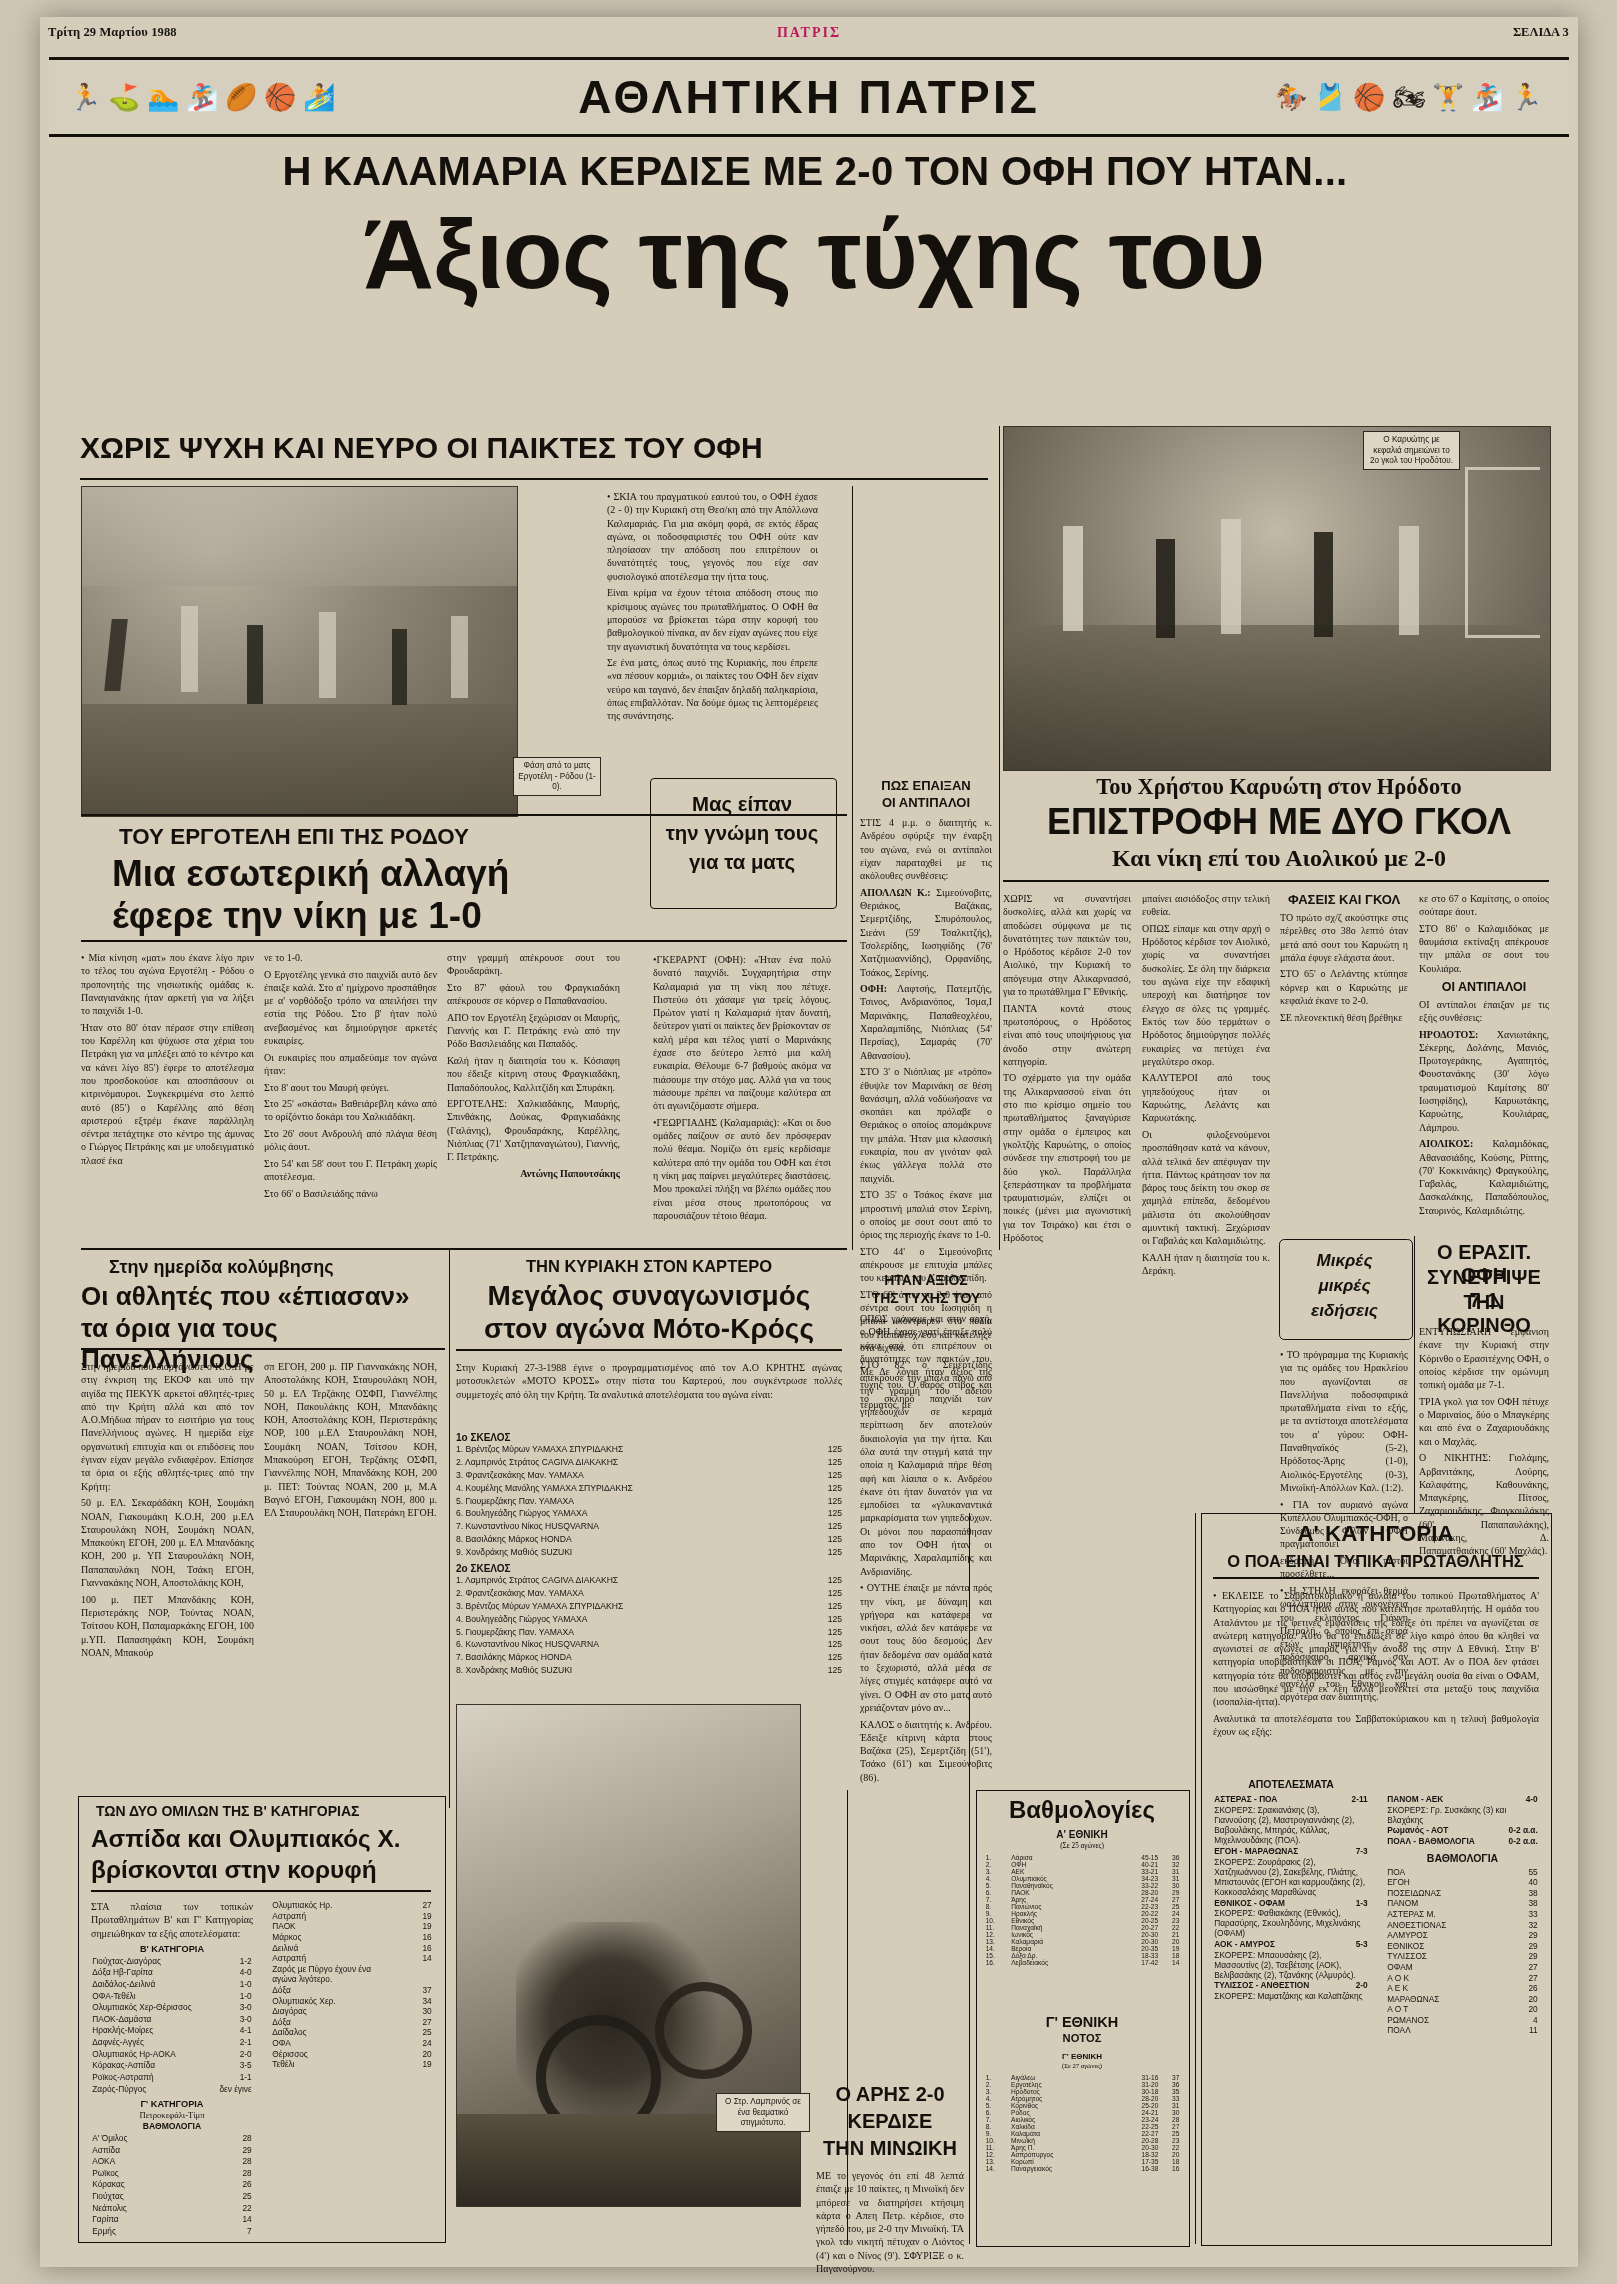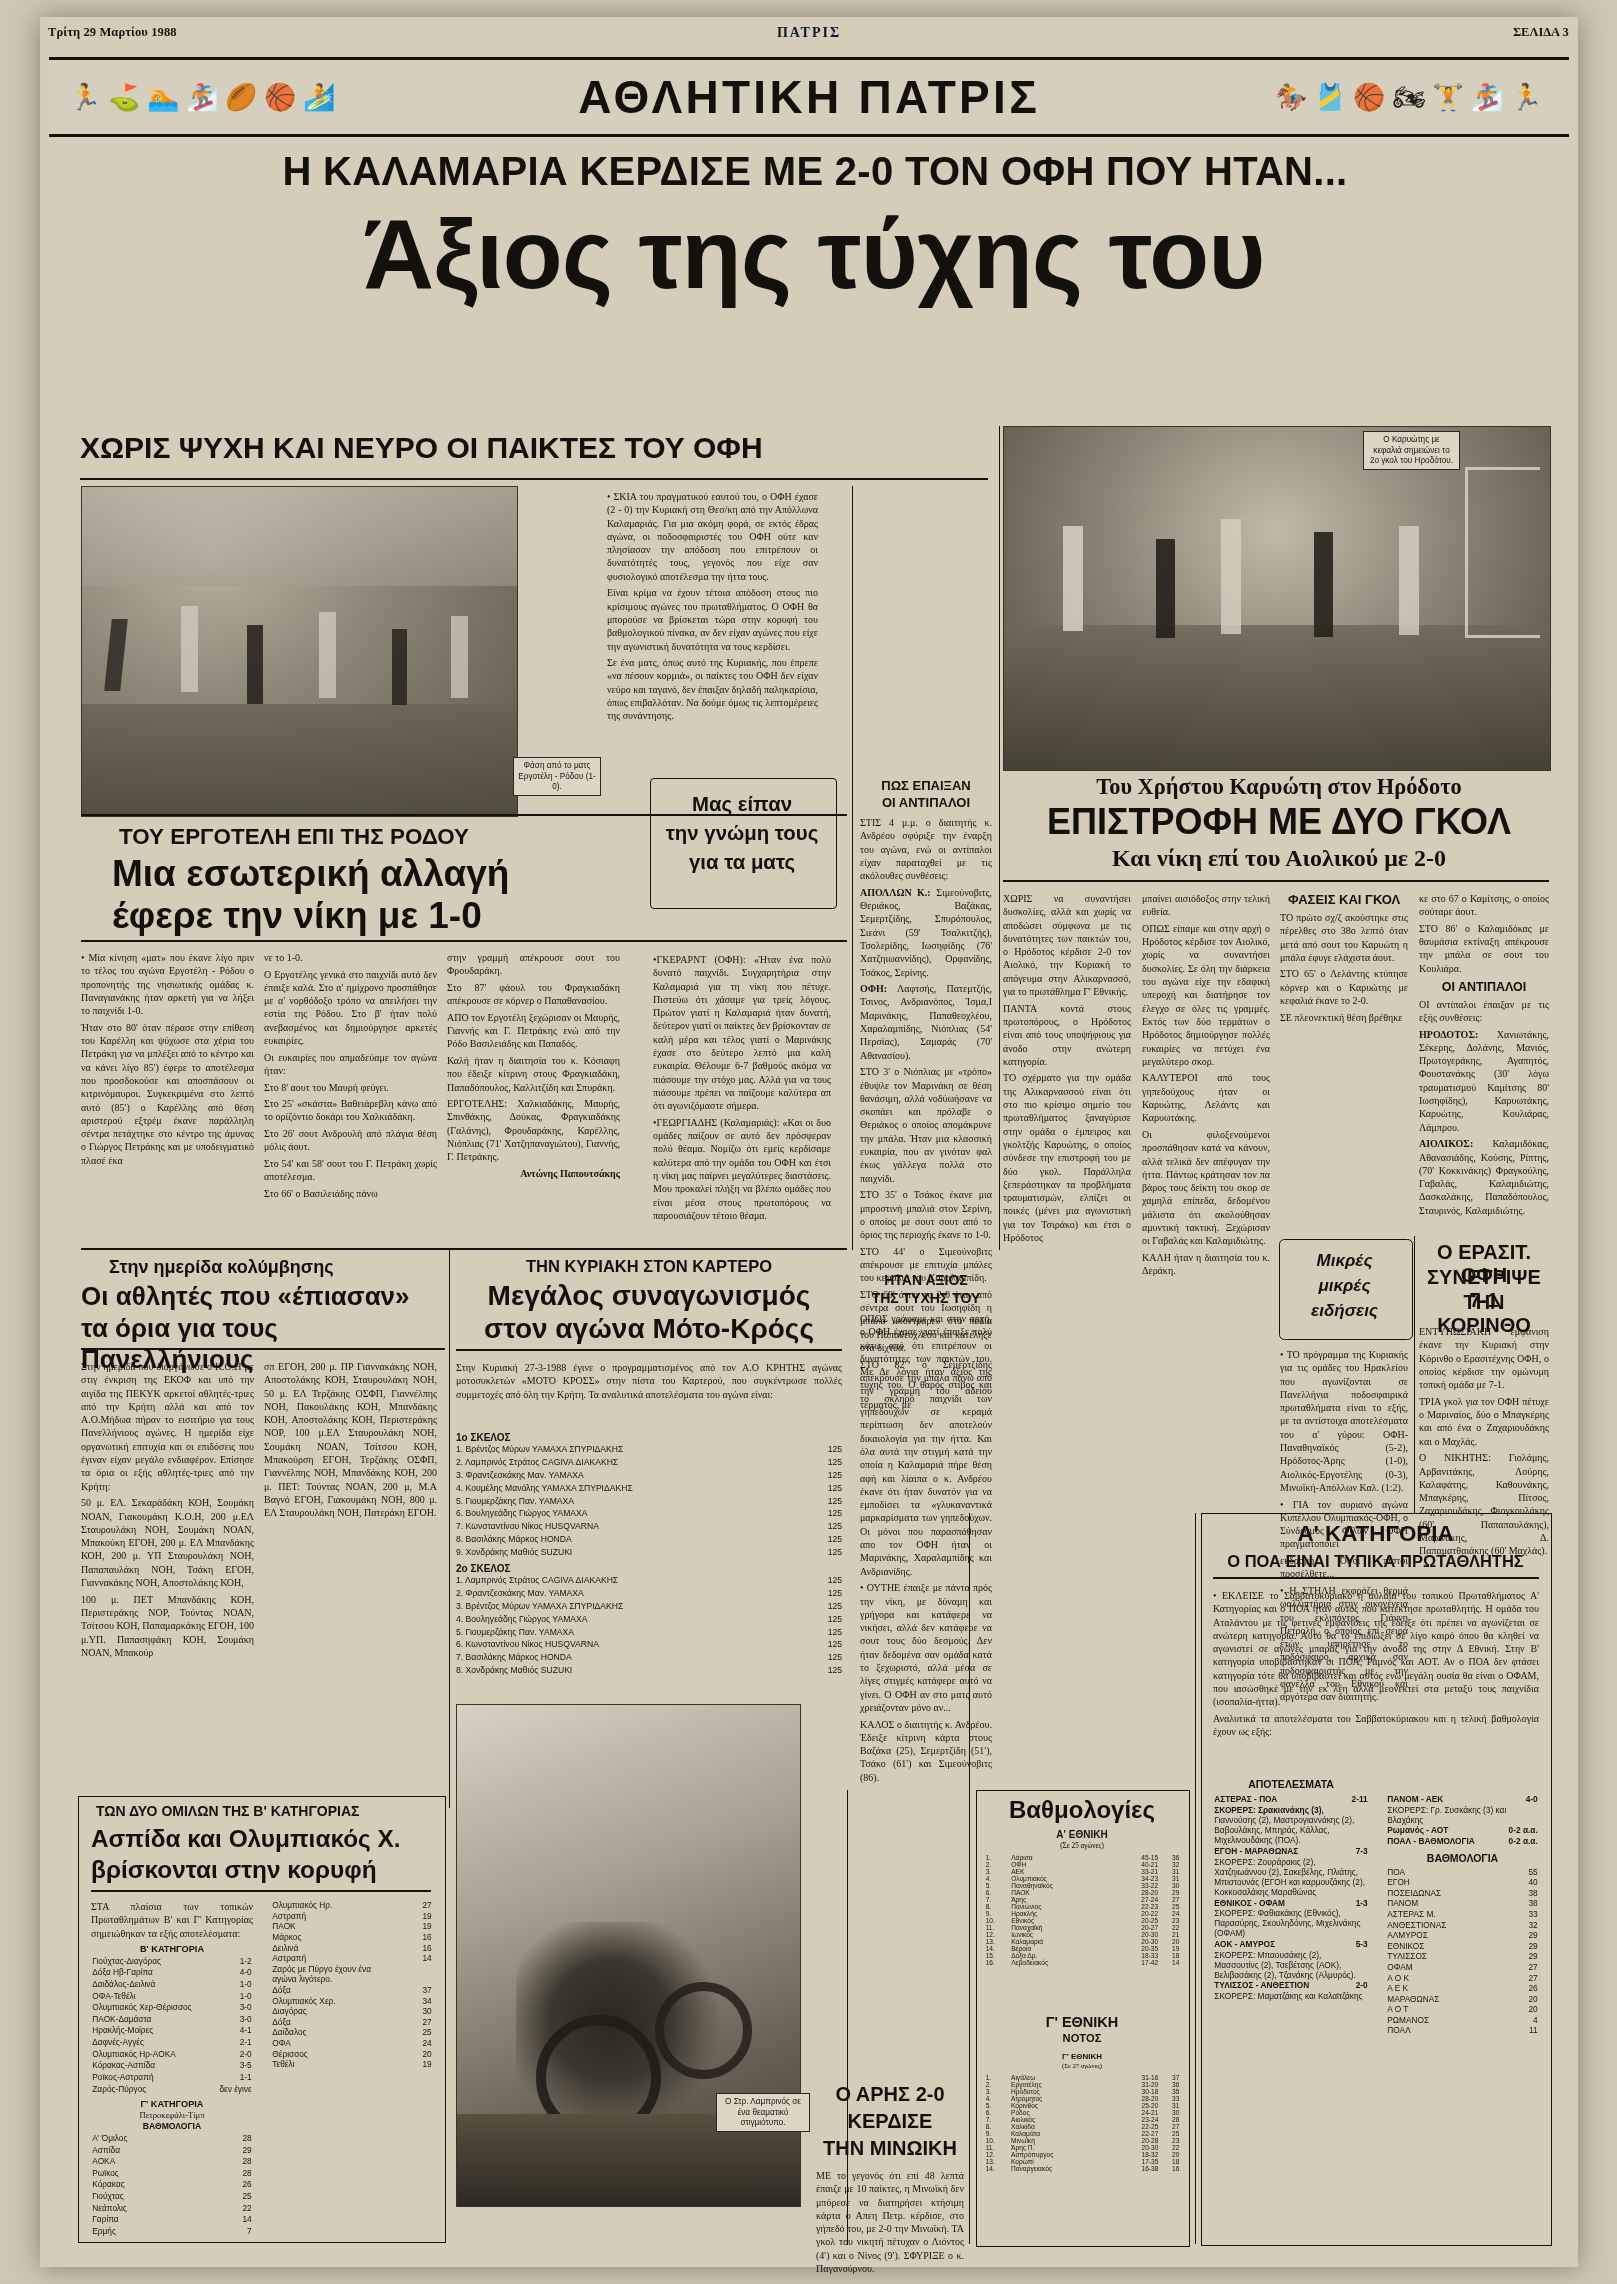--- a/index.html
+++ b/index.html
@@ -14,21 +14,21 @@
     padding:0;
   }
   .sheet{
     position:absolute;left:40px;top:17px;width:1538px;height:2250px;
     background:#d5cdba;
     box-shadow:0 0 26px rgba(0,0,0,.35);
   }
   
   .topline{position:absolute;left:0;top:0;width:100%;height:30px;}
   .topline .dateline{position:absolute;left:8px;top:8px;font-size:12.5px;font-weight:bold;letter-spacing:0.1px;color:#181510;}
-  .topline .center{position:absolute;left:50%;transform:translateX(-50%);top:8px;font-size:14px;font-weight:bold;letter-spacing:2px;color:#0f172a;}
+  .topline .center{position:absolute;left:50%;transform:translateX(-50%);top:8px;font-size:14px;font-weight:bold;letter-spacing:2px;color:#be185d;}
   .topline .right{position:absolute;right:9.2px;top:8px;font-size:12.5px;font-weight:bold;color:#181510;}
   
   .masthead{
     position:absolute;left:9.2px;top:40px;width:1520px;height:74px;
     border-top:3.3px solid #14110d;border-bottom:3.3px solid #14110d;
     background:#d7cfbd;
     overflow:hidden;
   }
   .masthead .mtitle{
     position:absolute;left:50%;top:50%;transform:translate(-50%,-50%);
@@ -758,21 +758,21 @@
   </div>
   <div class="ttl-sans center" style="position:absolute;left:1173px;top:1761px;width:156px;font-size:10.5px;">ΑΠΟΤΕΛΕΣΜΑΤΑ</div>
   <div class="col" style="left:1173px;top:1777px;width:156px;">
     <table class="mini">
       <tbody>
             <tr>
               <td class="b">ΑΣΤΕΡΑΣ - ΠΟΑ</td>
               <td class="r b">2-11</td>
             </tr>
       <tr>
-              <td colspan="2" style="white-space:normal;font-weight:bold;">ΣΚΟΡΕΡΣ: Σρακιανάκης (3),</td>
+              <td colspan="2" style="white-space:normal;">ΣΚΟΡΕΡΣ: Σρακιανάκης (3),</td>
             </tr>
       <tr>
               <td colspan="2" style="white-space:normal;">Γιαννούσης (2), Μαστρογιαννάκης (2), Βαβουλάκης, Μπηράς, Κάλλας, Μιχελινουδάκης (ΠΟΑ).</td>
             </tr>
       <tr>
               <td class="b">ΕΓΟΗ - ΜΑΡΑΘΩΝΑΣ</td>
               <td class="r b">7-3</td>
             </tr>
       <tr>
               <td colspan="2" style="white-space:normal;">ΣΚΟΡΕΡΣ: Ζουράρακις (2),</td>

